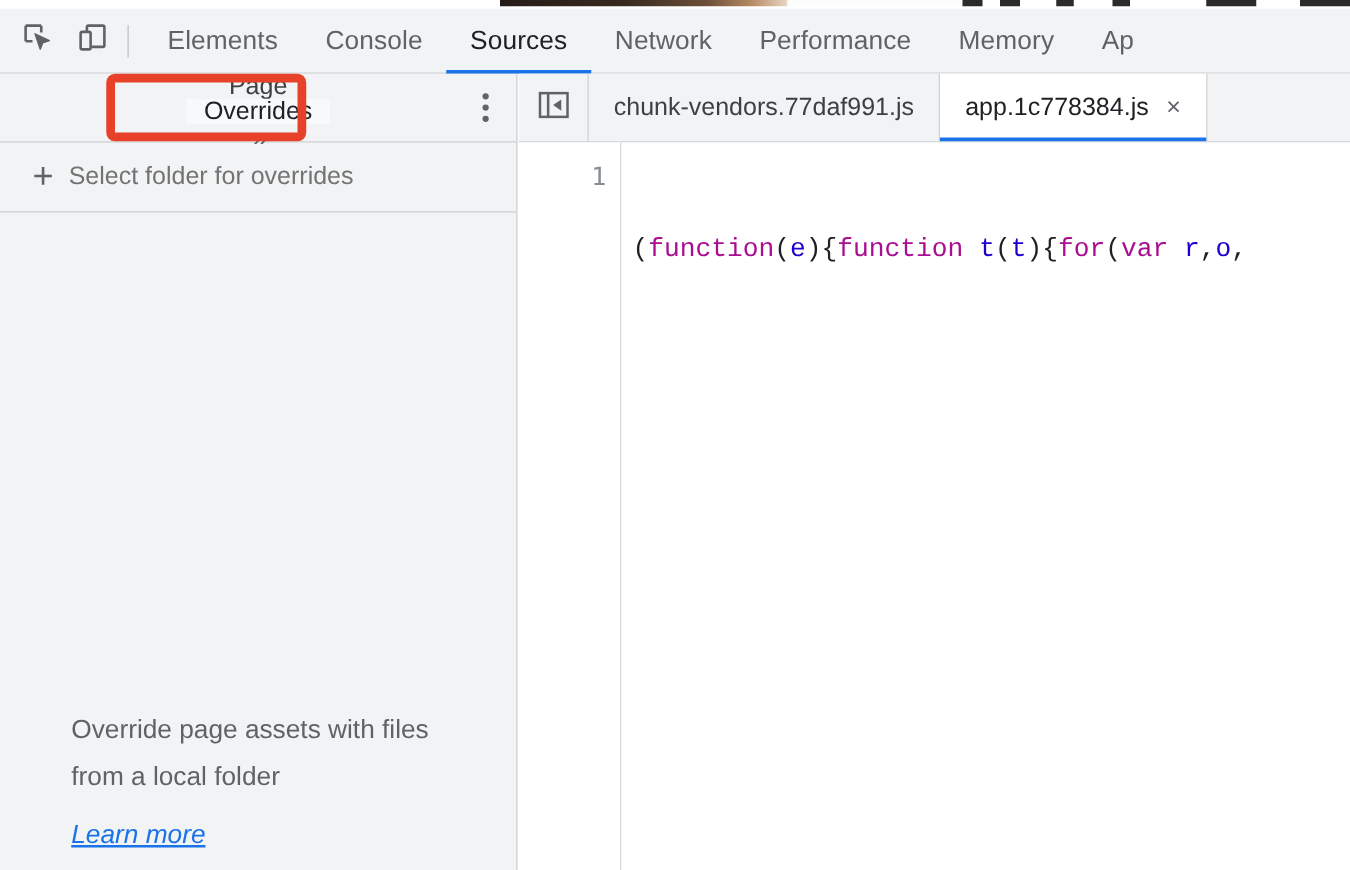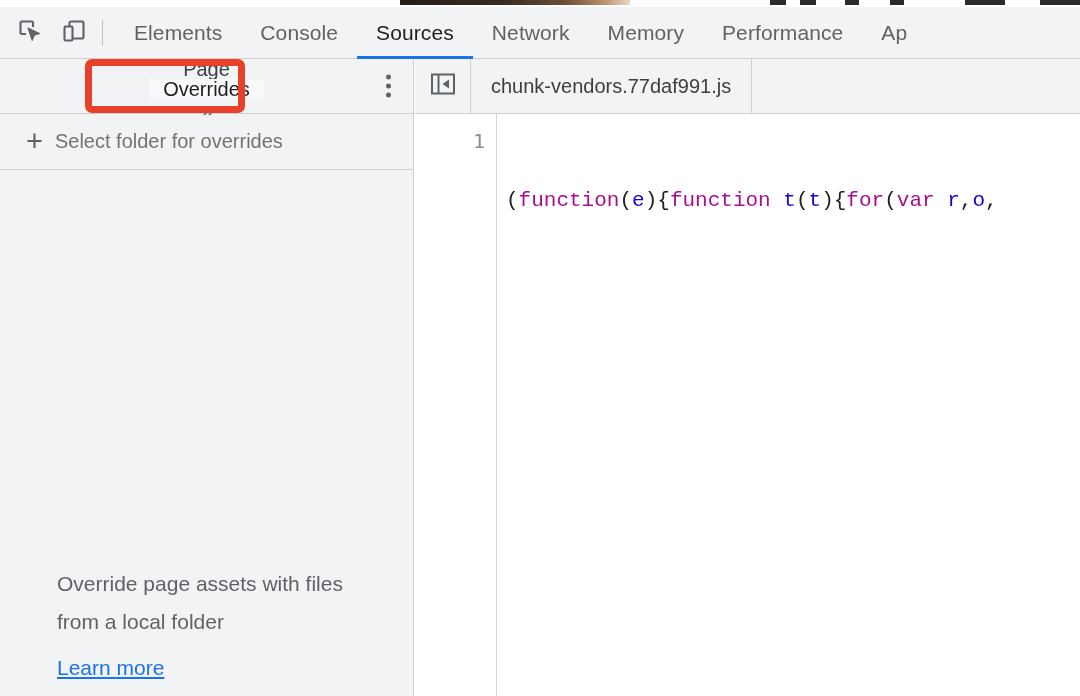--- a/index.html
+++ b/index.html
@@ -205,20 +205,21 @@
     color: #5f6368;
   }
   .learn-more {
     position: absolute;
     left: 57px;
     top: 485px;
     font-size: 21px;
     color: #1a73e8;
     text-decoration: underline;
     cursor: pointer;
+    font-style: italic;
   }
 
   
   .editor-pane {
     position: absolute;
     left: 415px;
     top: 59px;
     right: 0;
     bottom: 0;
     background: #ffffff;
@@ -353,24 +354,24 @@
       <div class="main-tab">
         <span>Console</span>
       </div>
       <div class="main-tab selected">
         <span>Sources</span>
       </div>
       <div class="main-tab">
         <span>Network</span>
       </div>
       <div class="main-tab">
+        <span>Performance</span>
+      </div>
+      <div class="main-tab">
         <span>Memory</span>
-      </div>
-      <div class="main-tab">
-        <span>Performance</span>
       </div>
       <div class="main-tab">
         <span>Ap</span>
       </div>
     </div>
   </div>
 
   <div class="sidebar">
 
     <div class="side-tabstrip">
@@ -411,20 +412,24 @@
             <line x1="8.5" y1="2.5" x2="8.5" y2="21.5" stroke="#5f6368" stroke-width="2"></line>
             <path d="M19 7.5 L19 16.5 L12.5 12 Z" fill="#5f6368"></path>
           </svg>
         </span>
       </div>
 
       <div class="ed-tab">
         <span>chunk-vendors.77daf991.js</span>
       </div>
 
+      <div class="ed-tab active">
+        <span>app.1c778384.js</span>
+        <span class="ed-tab-close">×</span>
+      </div>
     </div>
 
     <div class="code-area">
       <div class="gutter">
         <div>1</div>
       </div>
       <div class="code-lines">
         <div id="code-line-1"><span class="tok-pun">(</span><span class="tok-kw">function</span><span class="tok-pun">(</span><span class="tok-var">e</span><span class="tok-pun">)</span><span class="tok-pun">{</span><span class="tok-kw">function</span><span class="tok-pun"> </span><span class="tok-var">t</span><span class="tok-pun">(</span><span class="tok-var">t</span><span class="tok-pun">)</span><span class="tok-pun">{</span><span class="tok-kw">for</span><span class="tok-pun">(</span><span class="tok-kw">var</span><span class="tok-pun"> </span><span class="tok-var">r</span><span class="tok-pun">,</span><span class="tok-var">o</span><span class="tok-pun">,</span></div>
       </div>
     </div>

